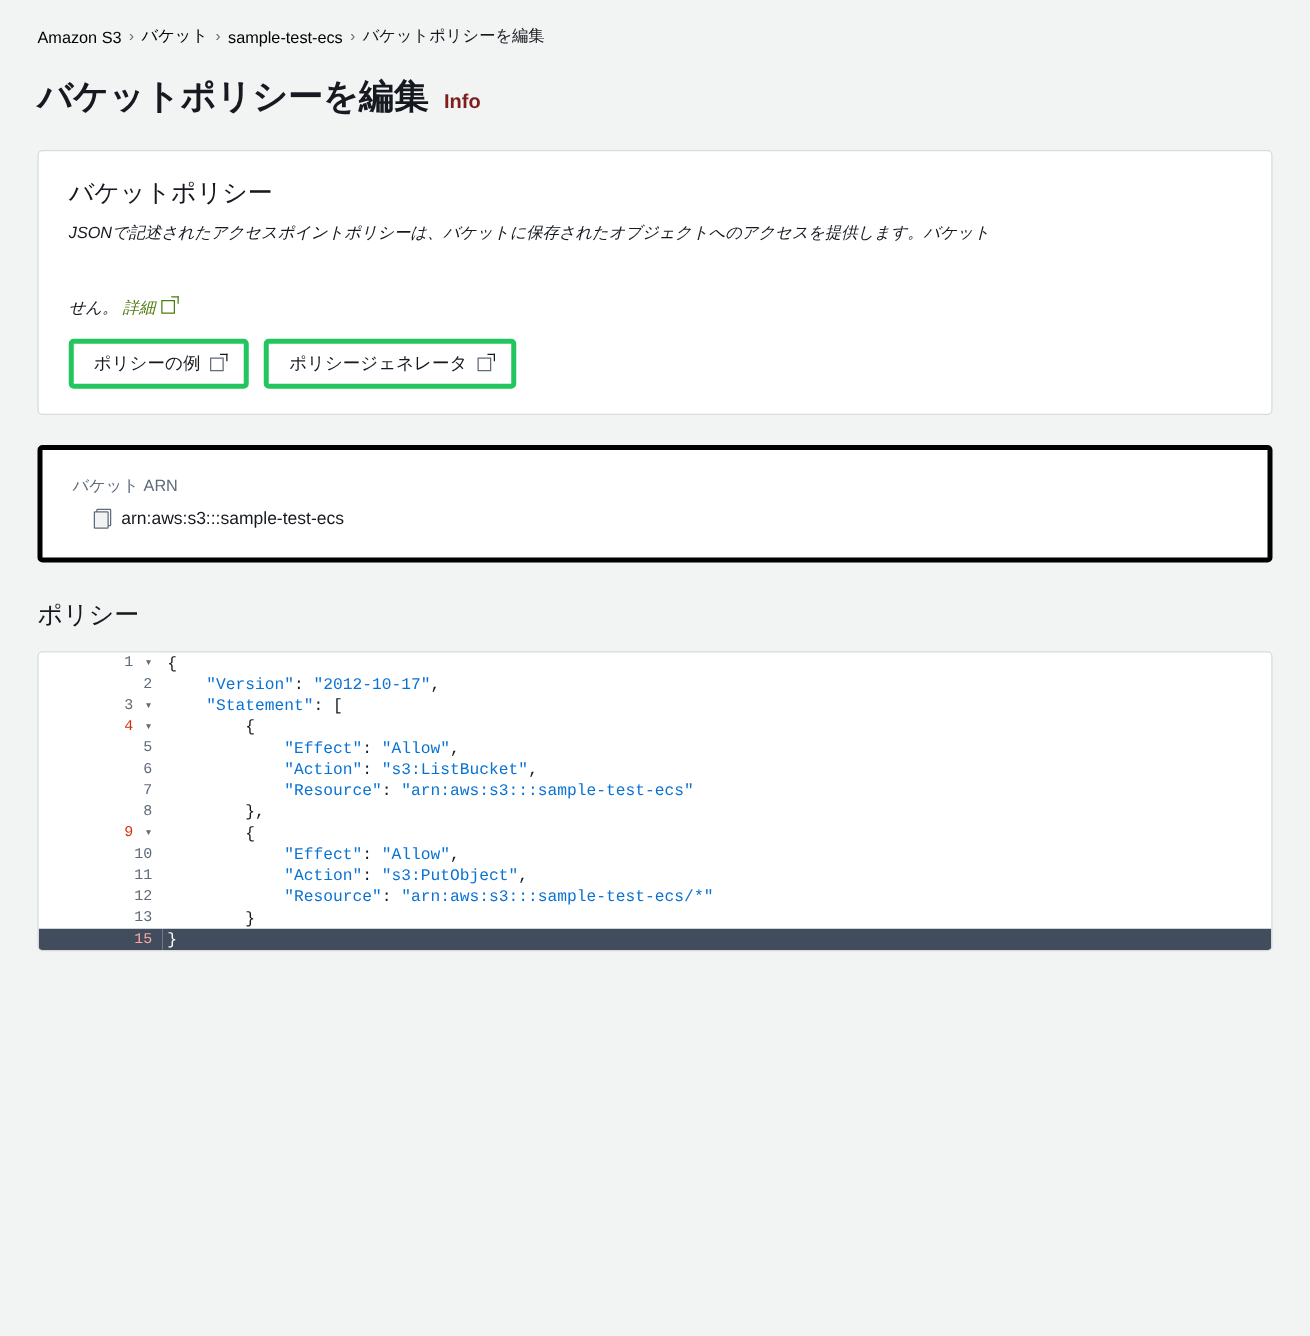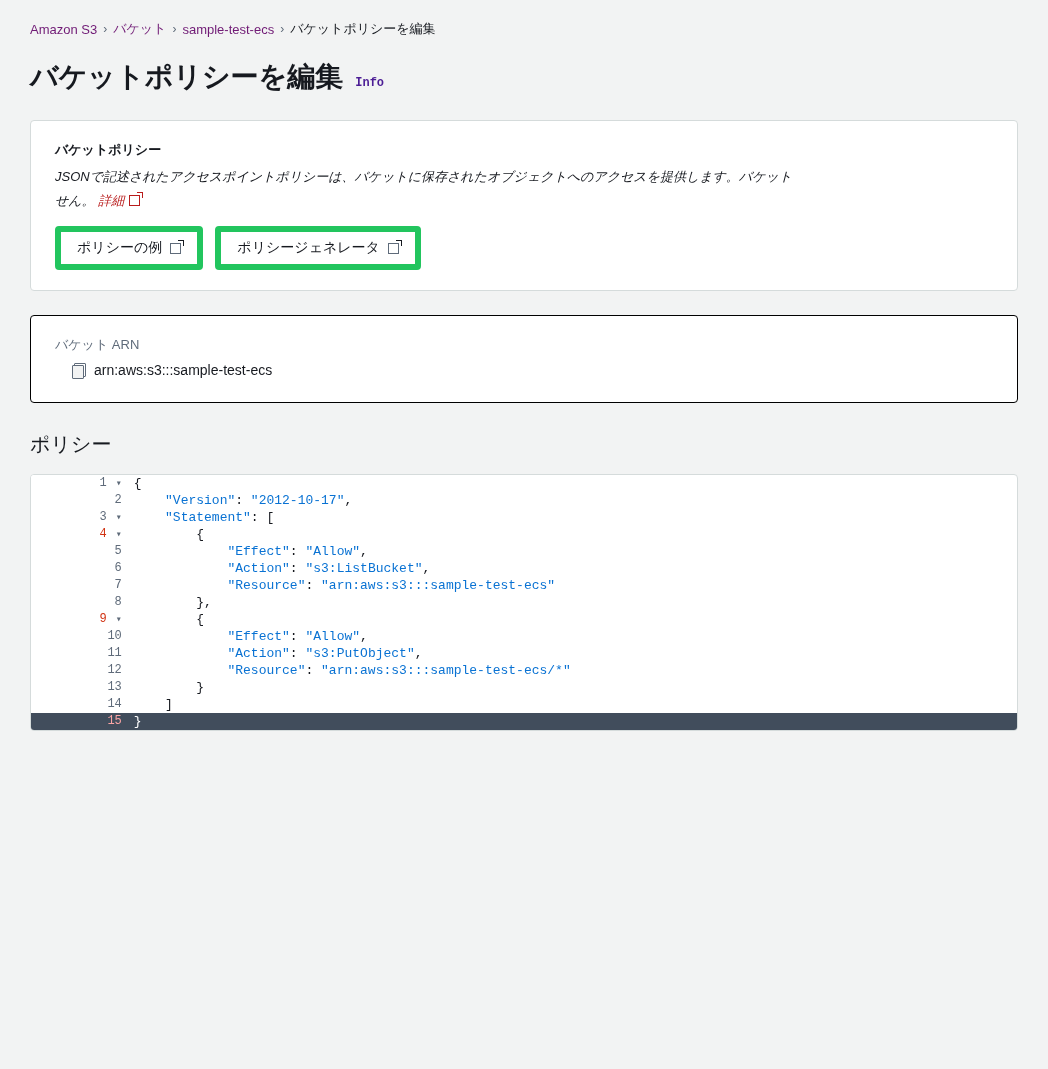--- a/index.html
+++ b/index.html
@@ -18,21 +18,21 @@
     
     .breadcrumb {
       display: flex;
       align-items: center;
       gap: 6px;
       font-size: 13px;
       margin-bottom: 20px;
       flex-wrap: wrap;
     }
     .breadcrumb-link {
-      color: #701a75;
+      color: #000000;
       text-decoration: none;
       cursor: pointer;
     }
     .breadcrumb-separator {
       color: #5f6b7a;
       font-size: 12px;
     }
     .breadcrumb-current {
       color: #16191f;
     }
@@ -42,55 +42,55 @@
       align-items: baseline;
       gap: 12px;
       margin-bottom: 24px;
     }
     .page-title {
       font-size: 28px;
       font-weight: 700;
       color: #16191f;
     }
     .info-link {
-      color: #4c1d95;
-      font-size: 12px;
+      color: #7f1d1d;
+      font-size: 16px;
       font-weight: 600;
       cursor: pointer;
       text-decoration: none;
-      font-family: Liberation Mono, monospace;
     }
     
     .card {
       background: #fff;
       border: 1px solid #d5dbdb;
       border-radius: 4px;
       padding: 20px 24px;
       margin-bottom: 24px;
     }
     .card-title {
-      font-size: 13px;
-      font-weight: 700;
+      font-size: 20px;
+      font-weight: 400;
       margin-bottom: 8px;
     }
     .card-description {
       font-size: 13px;
       color: #16191f;
       line-height: 1.5;
       margin-bottom: 4px;
       font-style: italic;
     }
     .detail-link {
-      color: #b91c1c;
+      color: #4d7c0f;
       font-size: 13px;
       cursor: pointer;
       text-decoration: none;
       display: inline-flex;
       align-items: center;
       gap: 3px;
+      margin-top: 36px;
     }
     .external-icon {
       display: inline-block;
       width: 11px;
       height: 11px;
       border: 1.5px solid currentColor;
       position: relative;
       margin-left: 2px;
       vertical-align: middle;
     }
@@ -106,21 +106,21 @@
     }
     .button-row {
       display: flex;
       gap: 12px;
       margin-top: 16px;
     }
     .btn-outline {
       display: inline-flex;
       align-items: center;
       gap: 6px;
-      border: 6px solid #22c55e;
+      border: 4px solid #22c55e;
       background: #fff;
       color: #16191f;
       font-size: 14px;
       font-weight: 500;
       padding: 7px 16px;
       border-radius: 4px;
       cursor: pointer;
     }
     
     .section-label {
@@ -262,21 +262,21 @@
         <span>ポリシーの例</span>
         <span class="external-icon" style="border-color:#5f6b7a;"></span>
       </button>
       <button class="btn-outline">
         <span>ポリシージェネレータ</span>
         <span class="external-icon" style="border-color:#5f6b7a;"></span>
       </button>
     </div>
   </div>
 
-  <div style="background:#fff; border:1px solid #000000; border-radius:4px; padding:20px 24px; margin-bottom:24px;">
+  <div style="background:#fff; border:4px solid #000000; border-radius:4px; padding:20px 24px; margin-bottom:24px;">
     <div class="section-label">バケット ARN</div>
     <div class="arn-row">
       <span class="copy-icon" title="Copy"></span>
       <span>arn:aws:s3:::sample-test-ecs</span>
     </div>
   </div>
 
   <div>
     <h2 class="policy-section-title">ポリシー</h2>
 
@@ -341,24 +341,20 @@
         <div class="code-line">
           <span class="line-number">12</span>
           <span class="line-content">            <span class="json-key">"Resource"</span>: <span class="json-string">"arn:aws:s3:::sample-test-ecs/*"</span></span>
         </div>
 
         <div class="code-line">
           <span class="line-number">13</span>
           <span class="line-content">        }</span>
         </div>
 
-        <div class="code-line">
-          <span class="line-number">14</span>
-          <span class="line-content">    ]</span>
-        </div>
 
         <div class="code-line highlighted">
           <span class="line-number">15</span>
           <span class="line-content">}</span>
         </div>
 
       </div>
     </div>
   </div>
 

